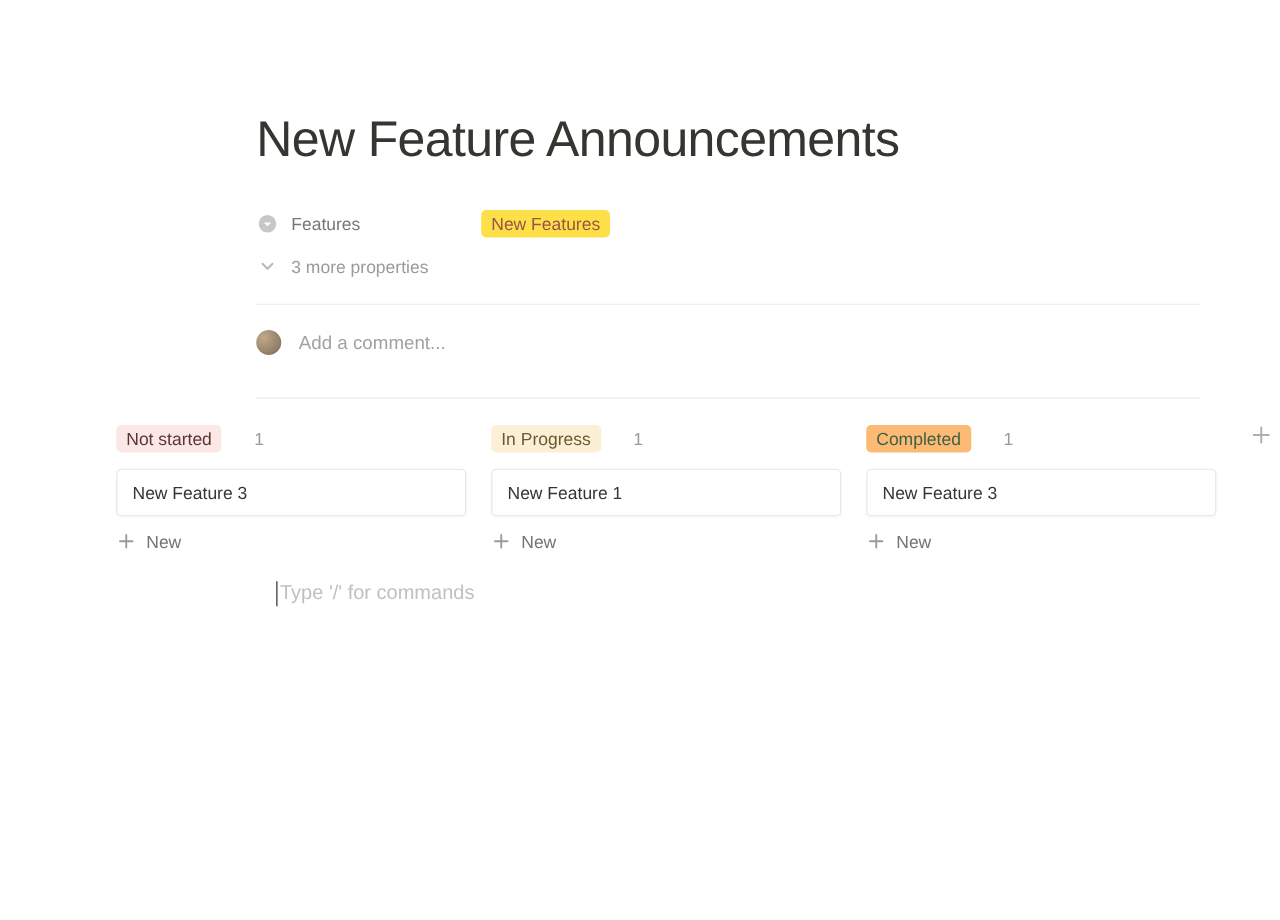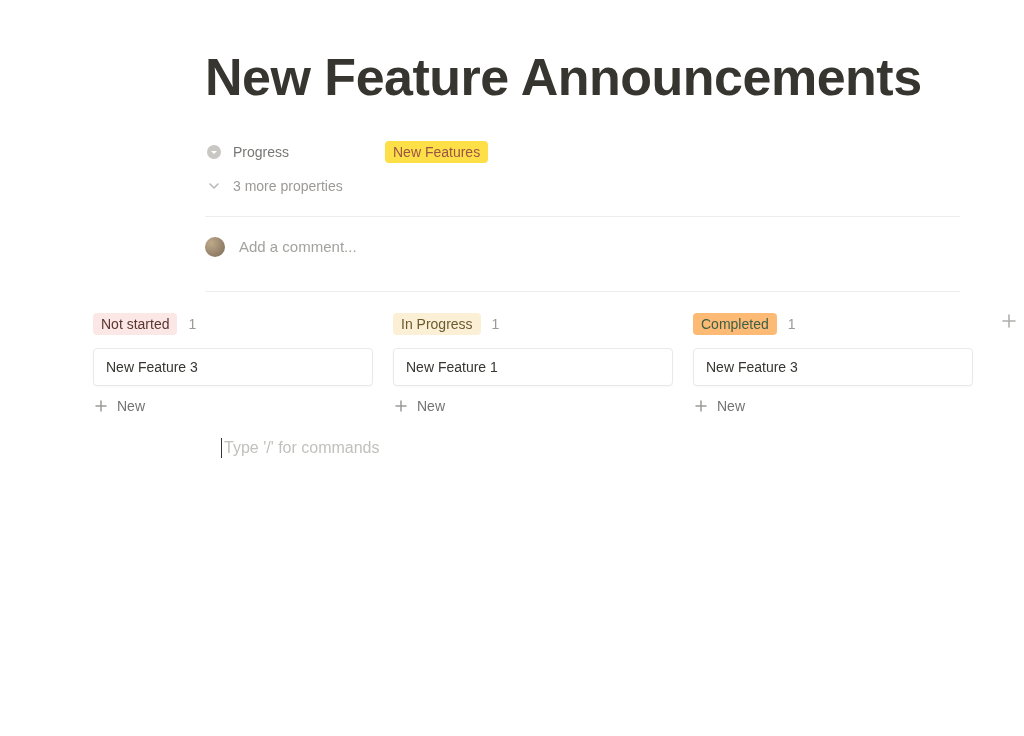--- a/index.html
+++ b/index.html
@@ -1,36 +1,36 @@
 <!DOCTYPE html>
 <html><head>
   <meta charset="utf-8">
   <style>
     * { box-sizing: border-box; margin: 0; padding: 0; }
     html, body { width: 1024px; height: 736px; font-family: -apple-system, BlinkMacSystemFont, "Segoe UI", Helvetica, Arial, sans-serif; color: #37352f; background: #fff; }
     .page { position: relative; width: 100%; height: 100%; }
     .content-narrow { width: 755px; margin-left: 205px; }
-    .title { font-size: 52px; font-weight: 700; letter-spacing: -0.5px; padding-top: 48px; line-height: 1.15; }
+    .title { font-size: 40px; font-weight: 400; letter-spacing: -0.5px; padding-top: 48px; line-height: 1.15; margin-top: 41px; }
     .props { margin-top: 28px; }
     .prop-row { display: flex; align-items: center; height: 32px; }
     .prop-label-wrap { display: flex; align-items: center; gap: 10px; width: 180px; color: #787774; font-size: 14px; }
     .prop-label-wrap .ic { width: 18px; height: 18px; display: inline-flex; align-items: center; justify-content: center; color: #a5a5a2; }
     .tag { display: inline-block; font-size: 14px; padding: 1px 8px; border-radius: 4px; line-height: 20px; }
     .tag.red { background: #fde047; color: #9c5349; }
     .more-row { display: flex; align-items: center; gap: 10px; color: #9b9a97; font-size: 14px; margin-top: 2px; height: 32px; cursor: pointer; }
     .more-row .ic { width: 18px; height: 18px; display: inline-flex; align-items: center; justify-content: center; color: #b8b8b6; }
     .divider { border-top: 1px solid #ededec; margin-top: 14px; }
     .comment-row { display: flex; align-items: center; gap: 14px; padding: 20px 0; }
     .avatar { width: 20px; height: 20px; border-radius: 50%; background: radial-gradient(circle at 30% 30%, #bfa98a, #7a6a55); flex: 0 0 20px; }
     .comment-placeholder { color: #a3a29e; font-size: 15px; }
     .db-title { color: #b8b8b4; font-size: 22px; font-weight: 600; margin-top: 30px; }
     .board-wrap { position: relative; margin-top: 18px; }
     .board { display: flex; gap: 20px; padding: 0 93px; }
     .col { width: 280px; flex: 0 0 280px; }
-    .col-head { display: flex; align-items: center; gap: 11px; height: 28px; margin-bottom: 10px; }
+    .col-head { display: flex; align-items: center; gap: 26px; height: 28px; margin-bottom: 10px; }
     .pill { display: inline-block; font-size: 14px; padding: 1px 8px; border-radius: 4px; line-height: 20px; }
     .pill.red { background: #fbe7e5; color: #5a3531; }
     .pill.yellow { background: #fbf0d6; color: #6a5a2e; }
     .pill.green { background: #fdba74; color: #3c5f48; }
     .count { color: #9b9a97; font-size: 14px; }
     .card { background: #fff; border: 1px solid #e9e9e7; border-radius: 4px; box-shadow: 0 1px 2px rgba(15,15,15,0.03); padding: 10px 12px; font-size: 14px; font-weight: 500; cursor: pointer; }
     .new-row { display: flex; align-items: center; gap: 8px; color: #737373; font-size: 14px; margin-top: 12px; cursor: pointer; }
     .plus-ic { width: 16px; height: 16px; display: inline-flex; align-items: center; justify-content: center; }
     .add-col { position: absolute; right: 6px; top: 2px; color: #b0afac; cursor: pointer; }
     .caret { display:inline-block; width:1px; height:20px; background:#37352f; vertical-align:middle; margin-right:2px; }
@@ -47,21 +47,21 @@
 
     <div class="props">
       <div class="prop-row">
         <div class="prop-label-wrap">
           <span class="ic">
             <svg width="16" height="16" viewBox="0 0 16 16">
                 <circle cx="8" cy="8" r="7" fill="#c8c7c4"></circle>
                 <path d="M5 7l3 3 3-3" fill="#fff"></path>
               </svg>
           </span>
-          <span>Progress</span>
+          <span>Features</span>
         </div>
         <span class="tag red">New Features</span>
       </div>
 
       <div class="more-row">
         <span class="ic">
           <svg width="14" height="14" viewBox="0 0 14 14">
               <path d="M3 5l4 4 4-4" stroke="#b8b8b6" stroke-width="1.6" fill="none" stroke-linecap="round" stroke-linejoin="round"></path>
             </svg>
         </span>

